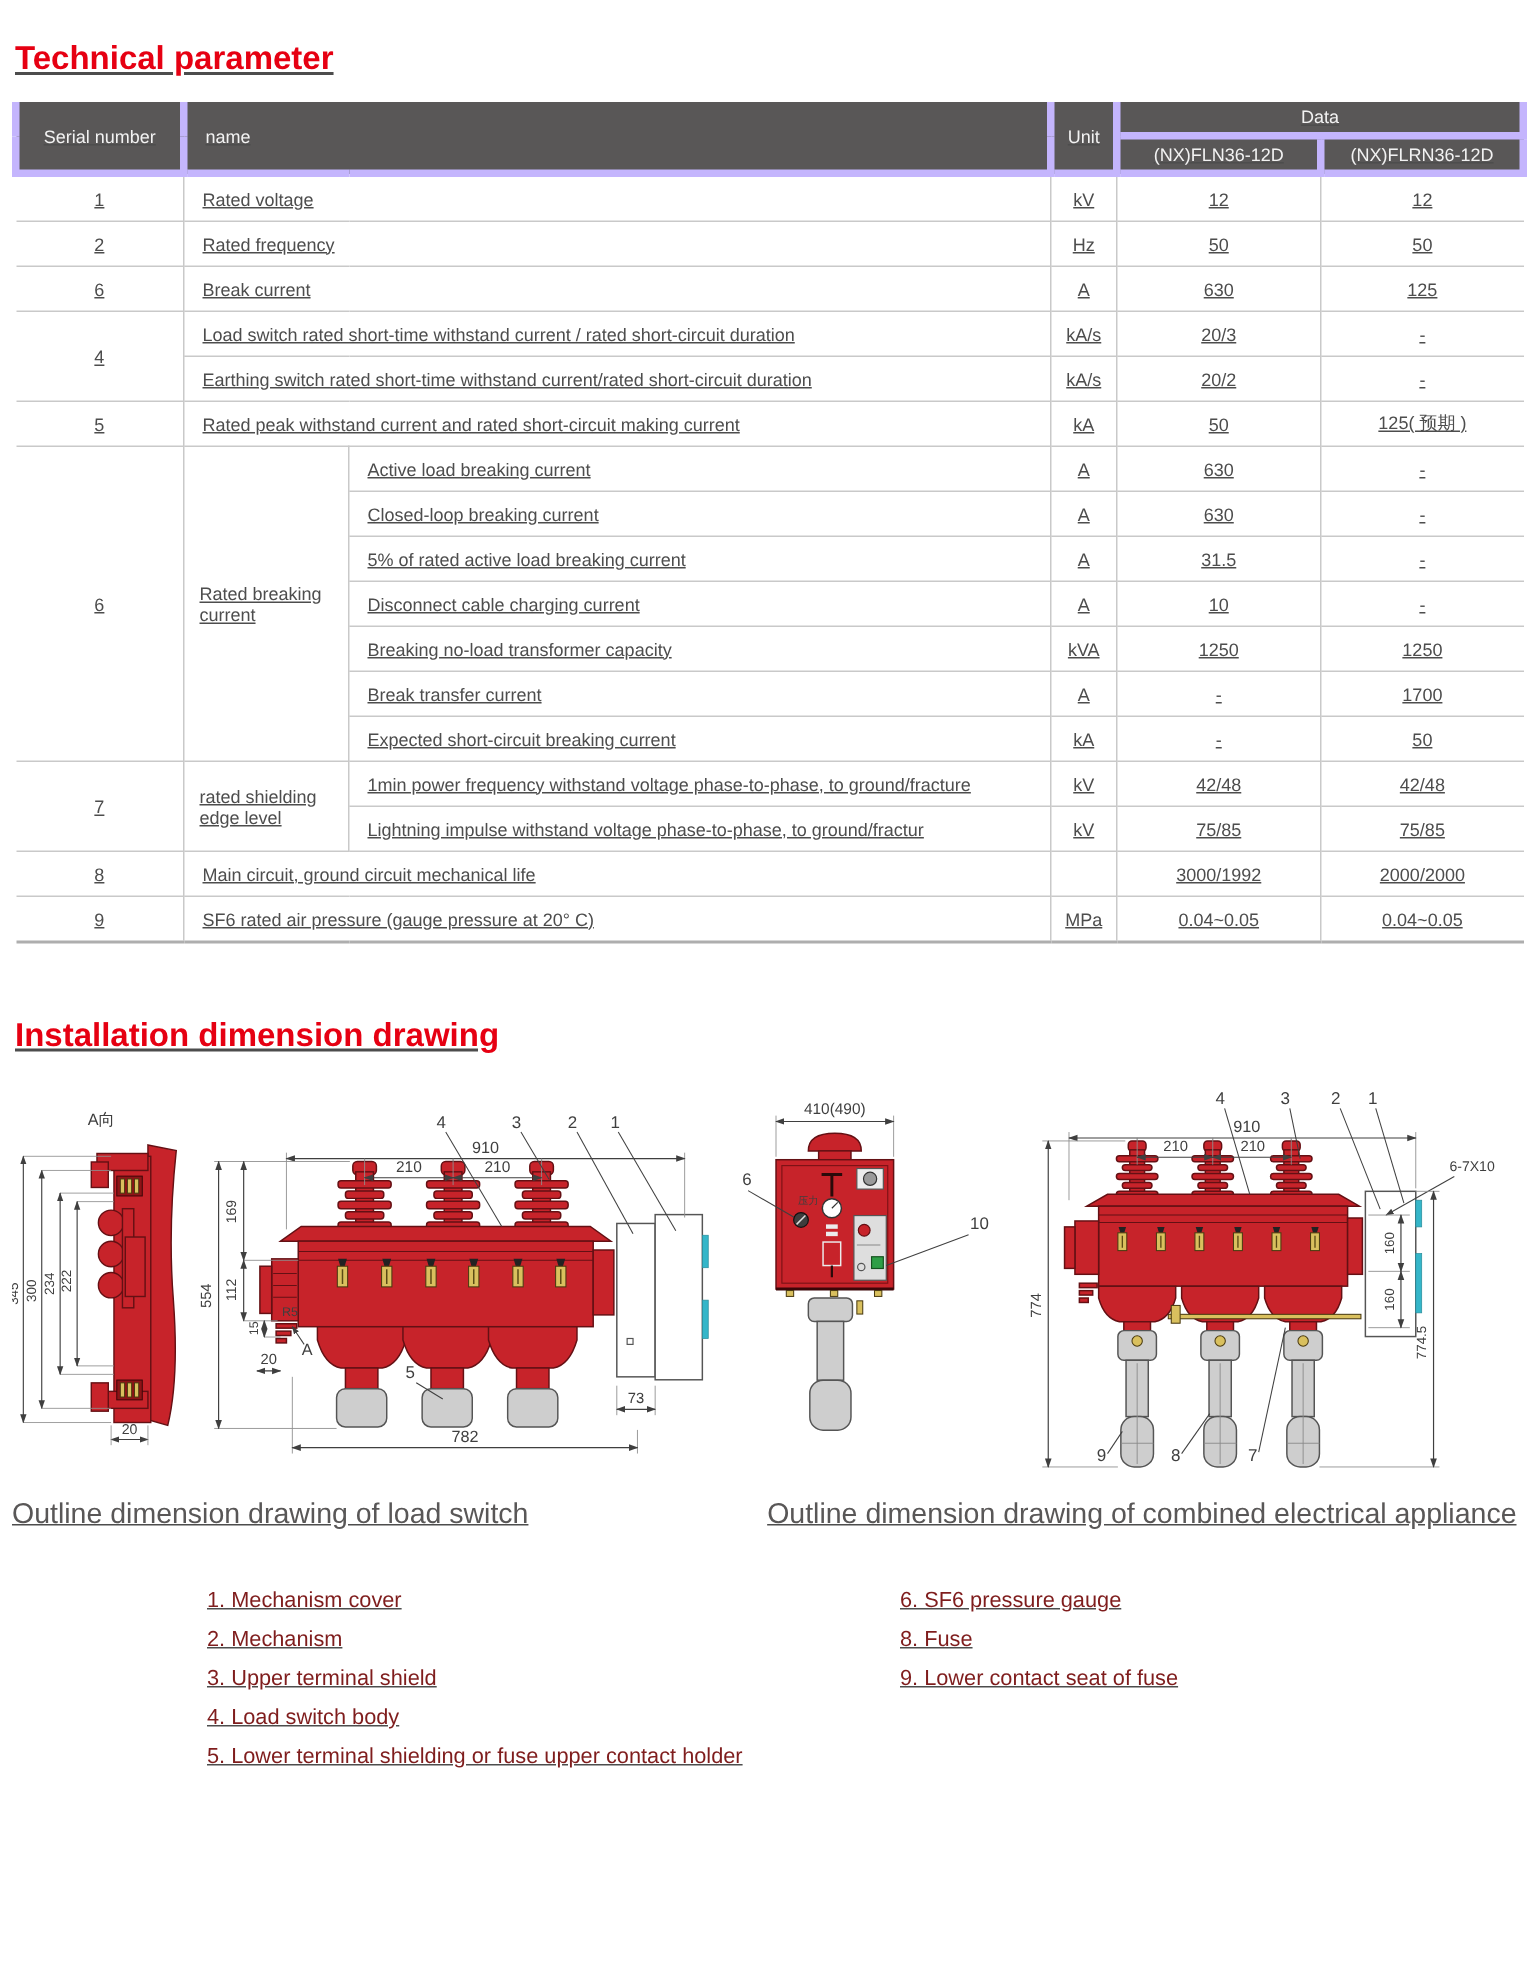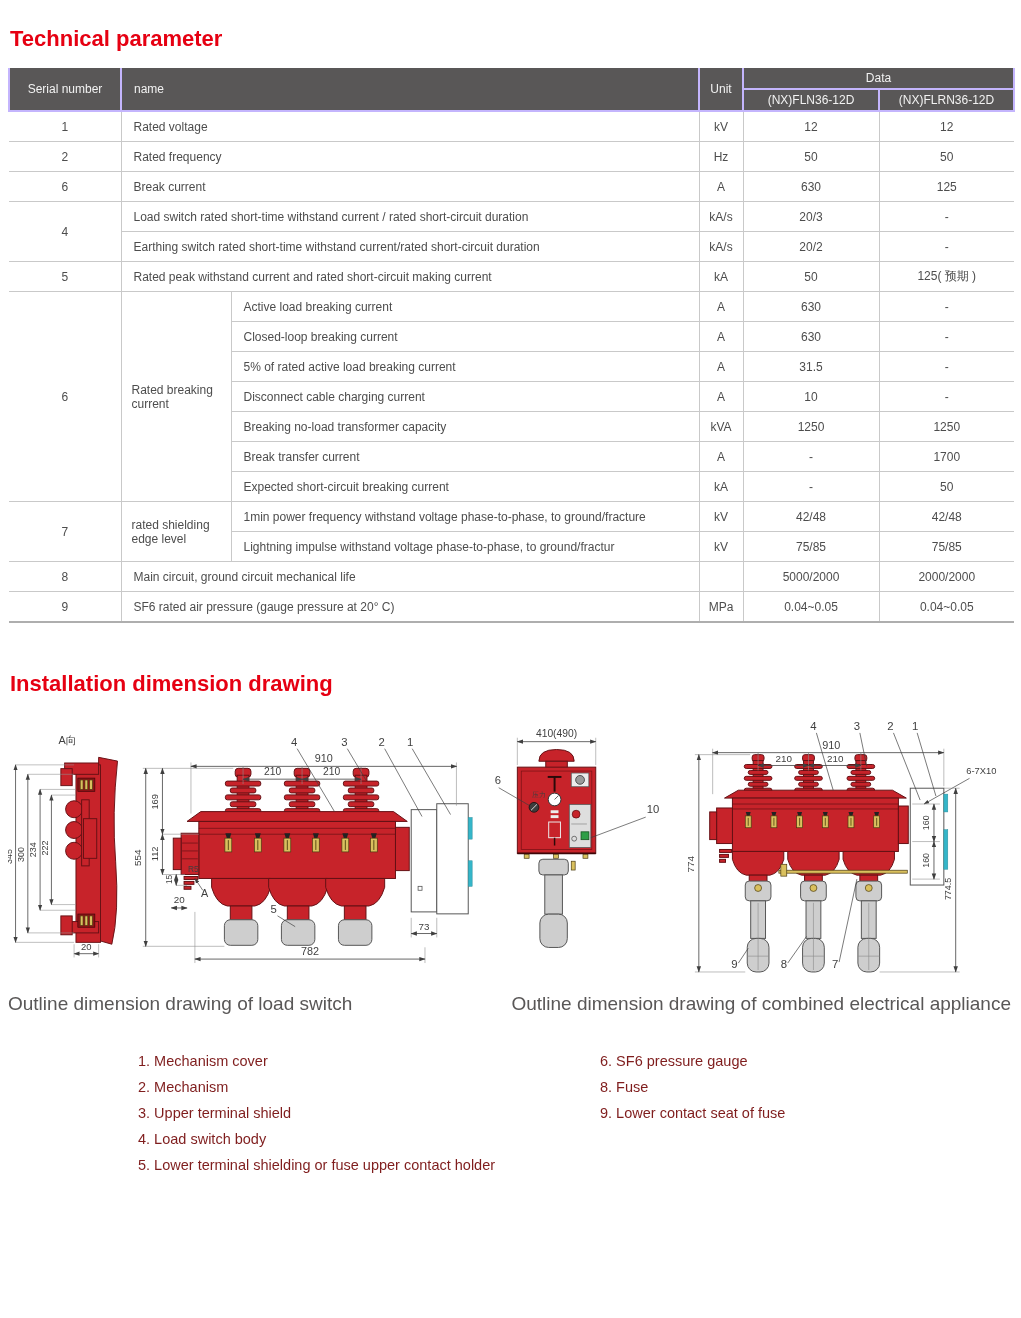--- a/index.html
+++ b/index.html
@@ -1,20 +1,20 @@
 <!DOCTYPE html>
 <html><head>
 <meta charset="utf-8">
 <style>
   html,body{margin:0;padding:0;background:#fff;font-family:"Liberation Sans",sans-serif;color:#4d4d4d;}
-  .page{width:1021px;min-height:1318px;background:#fff;position:relative;}
+  .page{width:1021px;min-height:1318px;background:#fff;position:relative;text-decoration:underline;}
   h1.sec-title{color:#e60012;font-size:22px;font-weight:bold;margin:0;padding:26px 0 0 10px;line-height:26px;}
   
   table.param{border-collapse:collapse;table-layout:fixed;width:1005px;margin:16px 0 0 8px;font-size:12px;}
-  table.param th{background:#595757;color:#f2f2f2;font-weight:400;border:2px solid #c4b5fd;padding:3px 6px;}
+  table.param th{background:#595757;color:#f2f2f2;font-weight:400;border:5px solid #c4b5fd;padding:3px 6px;}
   table.param th.left{text-align:left;padding-left:12px;}
   table.param td{border:1px solid #c9c9c9;padding:4px 8px;height:21px;color:#4d4d4d;background:#fff;}
   table.param td.c{text-align:center;}
   table.param td.nm{text-align:left;padding-left:12px;}
   table.param td.grp{text-align:left;padding-left:10px;vertical-align:middle;}
   table.param tr>td:first-child{border-left:0;}
   table.param tr>td:last-child{border-right:0;}
   table.param thead tr:first-child th{border-top:0;}
   table.param tbody tr:last-child td{border-bottom:2px solid #aeaeae;}
   
@@ -162,21 +162,21 @@
       <tr>
         <td class="nm">Lightning impulse withstand voltage phase-to-phase, to ground/fractur</td>
         <td class="c">kV</td>
         <td class="c">75/85</td>
         <td class="c">75/85</td>
       </tr>
       <tr>
         <td class="c">8</td>
         <td colspan="2" class="nm">Main circuit, ground circuit mechanical life</td>
         <td class="c"></td>
-        <td class="c">5000/2000</td>
+        <td class="c">3000/1992</td>
         <td class="c">2000/2000</td>
       </tr>
       <tr>
         <td class="c">9</td>
         <td colspan="2" class="nm">SF6 rated air pressure (gauge pressure at 20° C)</td>
         <td class="c">MPa</td>
         <td class="c">0.04~0.05</td>
         <td class="c">0.04~0.05</td>
       </tr>
     </tbody>

